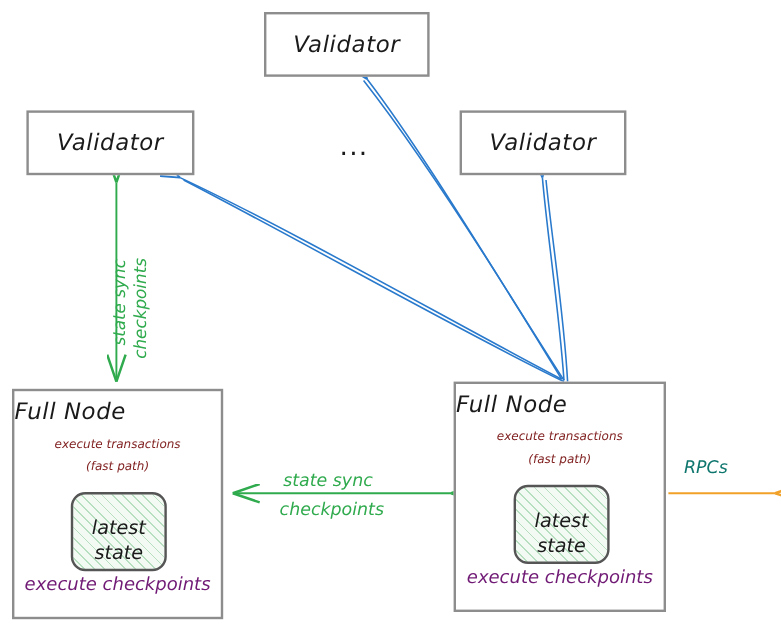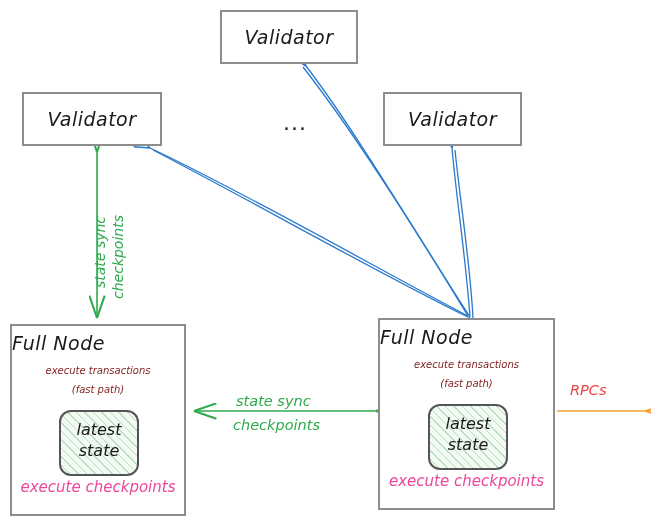--- a/index.html
+++ b/index.html
@@ -52,21 +52,21 @@
   }
   .blue-text {
     color: #7f1d1d;
     font-size: 10px;
     text-align: center;
     line-height: 19px;
     margin-top: 7px;
     font-style: italic;
   }
   .green-text {
-    color: #ec4899;
+    color: #701a75;
     font-size: 15px;
     text-align: center;
     font-style: italic;
   }
   .state-box {
     position: absolute;
     box-sizing: border-box;
     border: 2px solid #555555;
     border-radius: 12px;
     background-color: #f2faf3;
@@ -76,32 +76,32 @@
         rgba(110, 190, 130, 0.45) 1px,
         rgba(255,255,255,0) 1px,
         rgba(255,255,255,0) 6px);
   }
   .state-label {
     font-size: 16px;
     color: #1a1a1a;
     text-align: center;
     line-height: 21px;
     font-style: italic;
-    padding-top: 7px;
+    padding-top: 17px;
   }
   .edge-label {
     position: absolute;
     font-size: 14.5px;
     font-style: italic;
     white-space: nowrap;
     line-height: 18px;
   }
   .label-blue { color: #2979cc; }
   .label-green { color: #2faa4d; }
-  .label-orange { color: #ef4444; }
+  .label-orange { color: #0f766e; }
   .vlabel {
     position: absolute;
     font-size: 14px;
     color: #2faa4d;
     font-style: italic;
     white-space: nowrap;
     transform-origin: 0 0;
     transform: rotate(-90deg);
   }
   .ellipsis {

